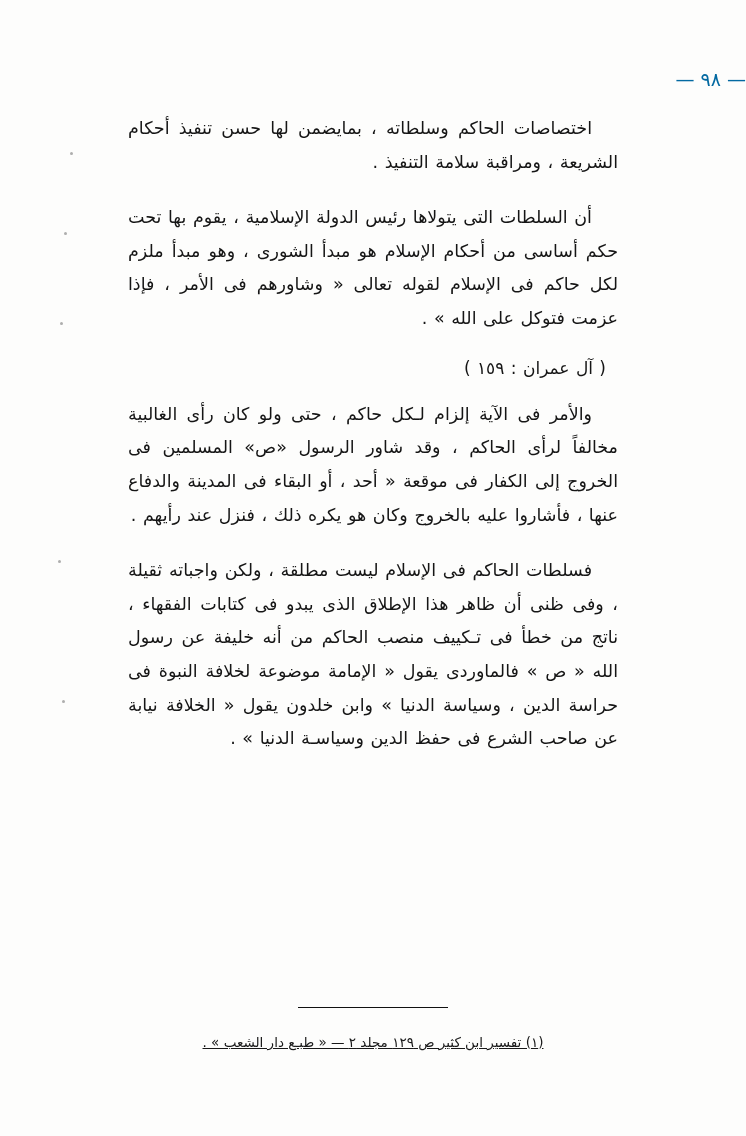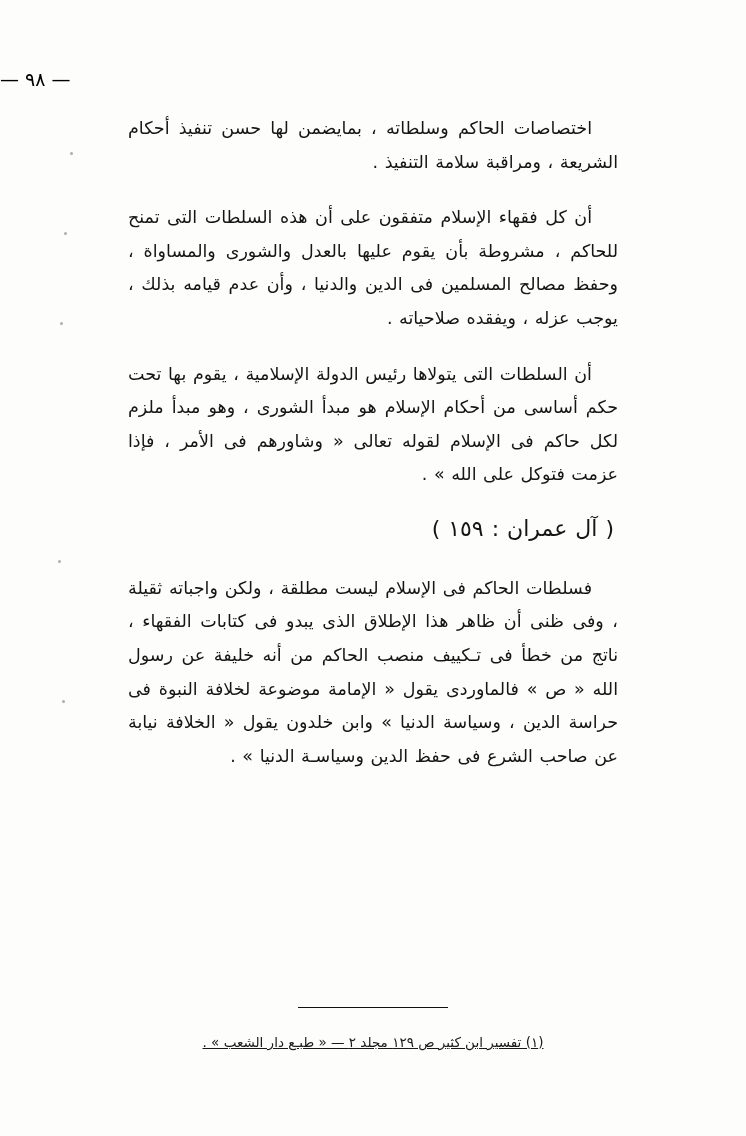--- a/index.html
+++ b/index.html
@@ -18,24 +18,24 @@
   .page {
     position: absolute;
     inset: 0;
     background: #fdfdfc;
   }
   .page-number {
     position: absolute;
     top: 68px;
     left: 0;
     right: 0;
-    text-align: left;
+    text-align: right;
     font-size: 19px;
     letter-spacing: 2px;
-    color: #000000;
+    color: #0369a1;
     font-family: "DejaVu Sans", sans-serif;
   }
   .body-text {
     position: absolute;
     top: 112px;
     right: 128px;
     left: 128px;
     direction: rtl;
     text-align: justify;
     text-align-last: right;
@@ -48,22 +48,22 @@
     text-indent: 26px;
     word-spacing: 1px;
   }
   .para.tight {
     margin-bottom: 13px;
   }
   .para.gap-before {
     margin-top: 22px;
   }
   .verse-ref {
-    margin: 2px 4px 14px 0;
-    font-size: 22px;
+    margin: 2px 12px 14px 0;
+    font-size: 17px;
     line-height: 1.9;
     text-align: left;
     text-indent: 0;
   }
   sup.fn {
     font-size: 11px;
     vertical-align: super;
   }
   .footnote-rule {
     position: absolute;
@@ -98,26 +98,26 @@
 <body>
 
 <div class="page">
 
   <div class="page-number">— ٩٨ —</div>
 
   <div class="body-text">
 
     <p class="para tight">اختصاصات الحاكم وسلطاته ، بمايضمن لها حسن تنفيذ أحكام الشريعة ، ومراقبة سلامة التنفيذ .</p>
 
-    <p class="para gap-before">أن كل فقهاء الإسلام متفقون على أن هذه السلطات التى تمنح للحاكم ، مشروطة بأن يقوم عليها بالعدل والشورى والمساواة ، وحفظ مصالح المسلمين فى الدين والدنيا ، وأن عدم قيامه بذلك ، يوجب عزله ، ويفقده صلاحياته .</p>
 
     <p class="para gap-before">أن السلطات التى يتولاها رئيس الدولة الإسلامية ، يقوم بها تحت حكم أساسى من أحكام الإسلام هو مبدأ الشورى ، وهو مبدأ ملزم لكل حاكم فى الإسلام لقوله تعالى « وشاورهم فى الأمر ، فإذا عزمت فتوكل على الله » .</p>
 
     <p class="para verse-ref">( آل عمران : ١٥٩ )</p>
 
+    <p class="para">والأمر فى الآية إلزام لـكل حاكم ، حتى ولو كان رأى الغالبية مخالفاً لرأى الحاكم ، وقد شاور الرسول «ص» المسلمين فى الخروج إلى الكفار فى موقعة « أحد ، أو البقاء فى المدينة والدفاع عنها ، فأشاروا عليه بالخروج وكان هو يكره ذلك ، فنزل عند رأيهم .</p>
 
 
     <p class="para gap-before">فسلطات الحاكم فى الإسلام ليست مطلقة ، ولكن واجباته ثقيلة ، وفى ظنى أن ظاهر هذا الإطلاق الذى يبدو فى كتابات الفقهاء ، ناتج من خطأ فى تـكييف منصب الحاكم من أنه خليفة عن رسول الله « ص » فالماوردى يقول « الإمامة موضوعة لخلافة النبوة فى حراسة الدين ، وسياسة الدنيا » وابن خلدون يقول « الخلافة نيابة عن صاحب الشرع فى حفظ الدين وسياسـة الدنيا » .</p>
 
   </div>
 
   <hr class="footnote-rule">
 
   <div class="footnote">(١) تفسير ابن كثير ص ١٢٩ مجلد ٢ — « طبـع دار الشعب » .</div>
 

